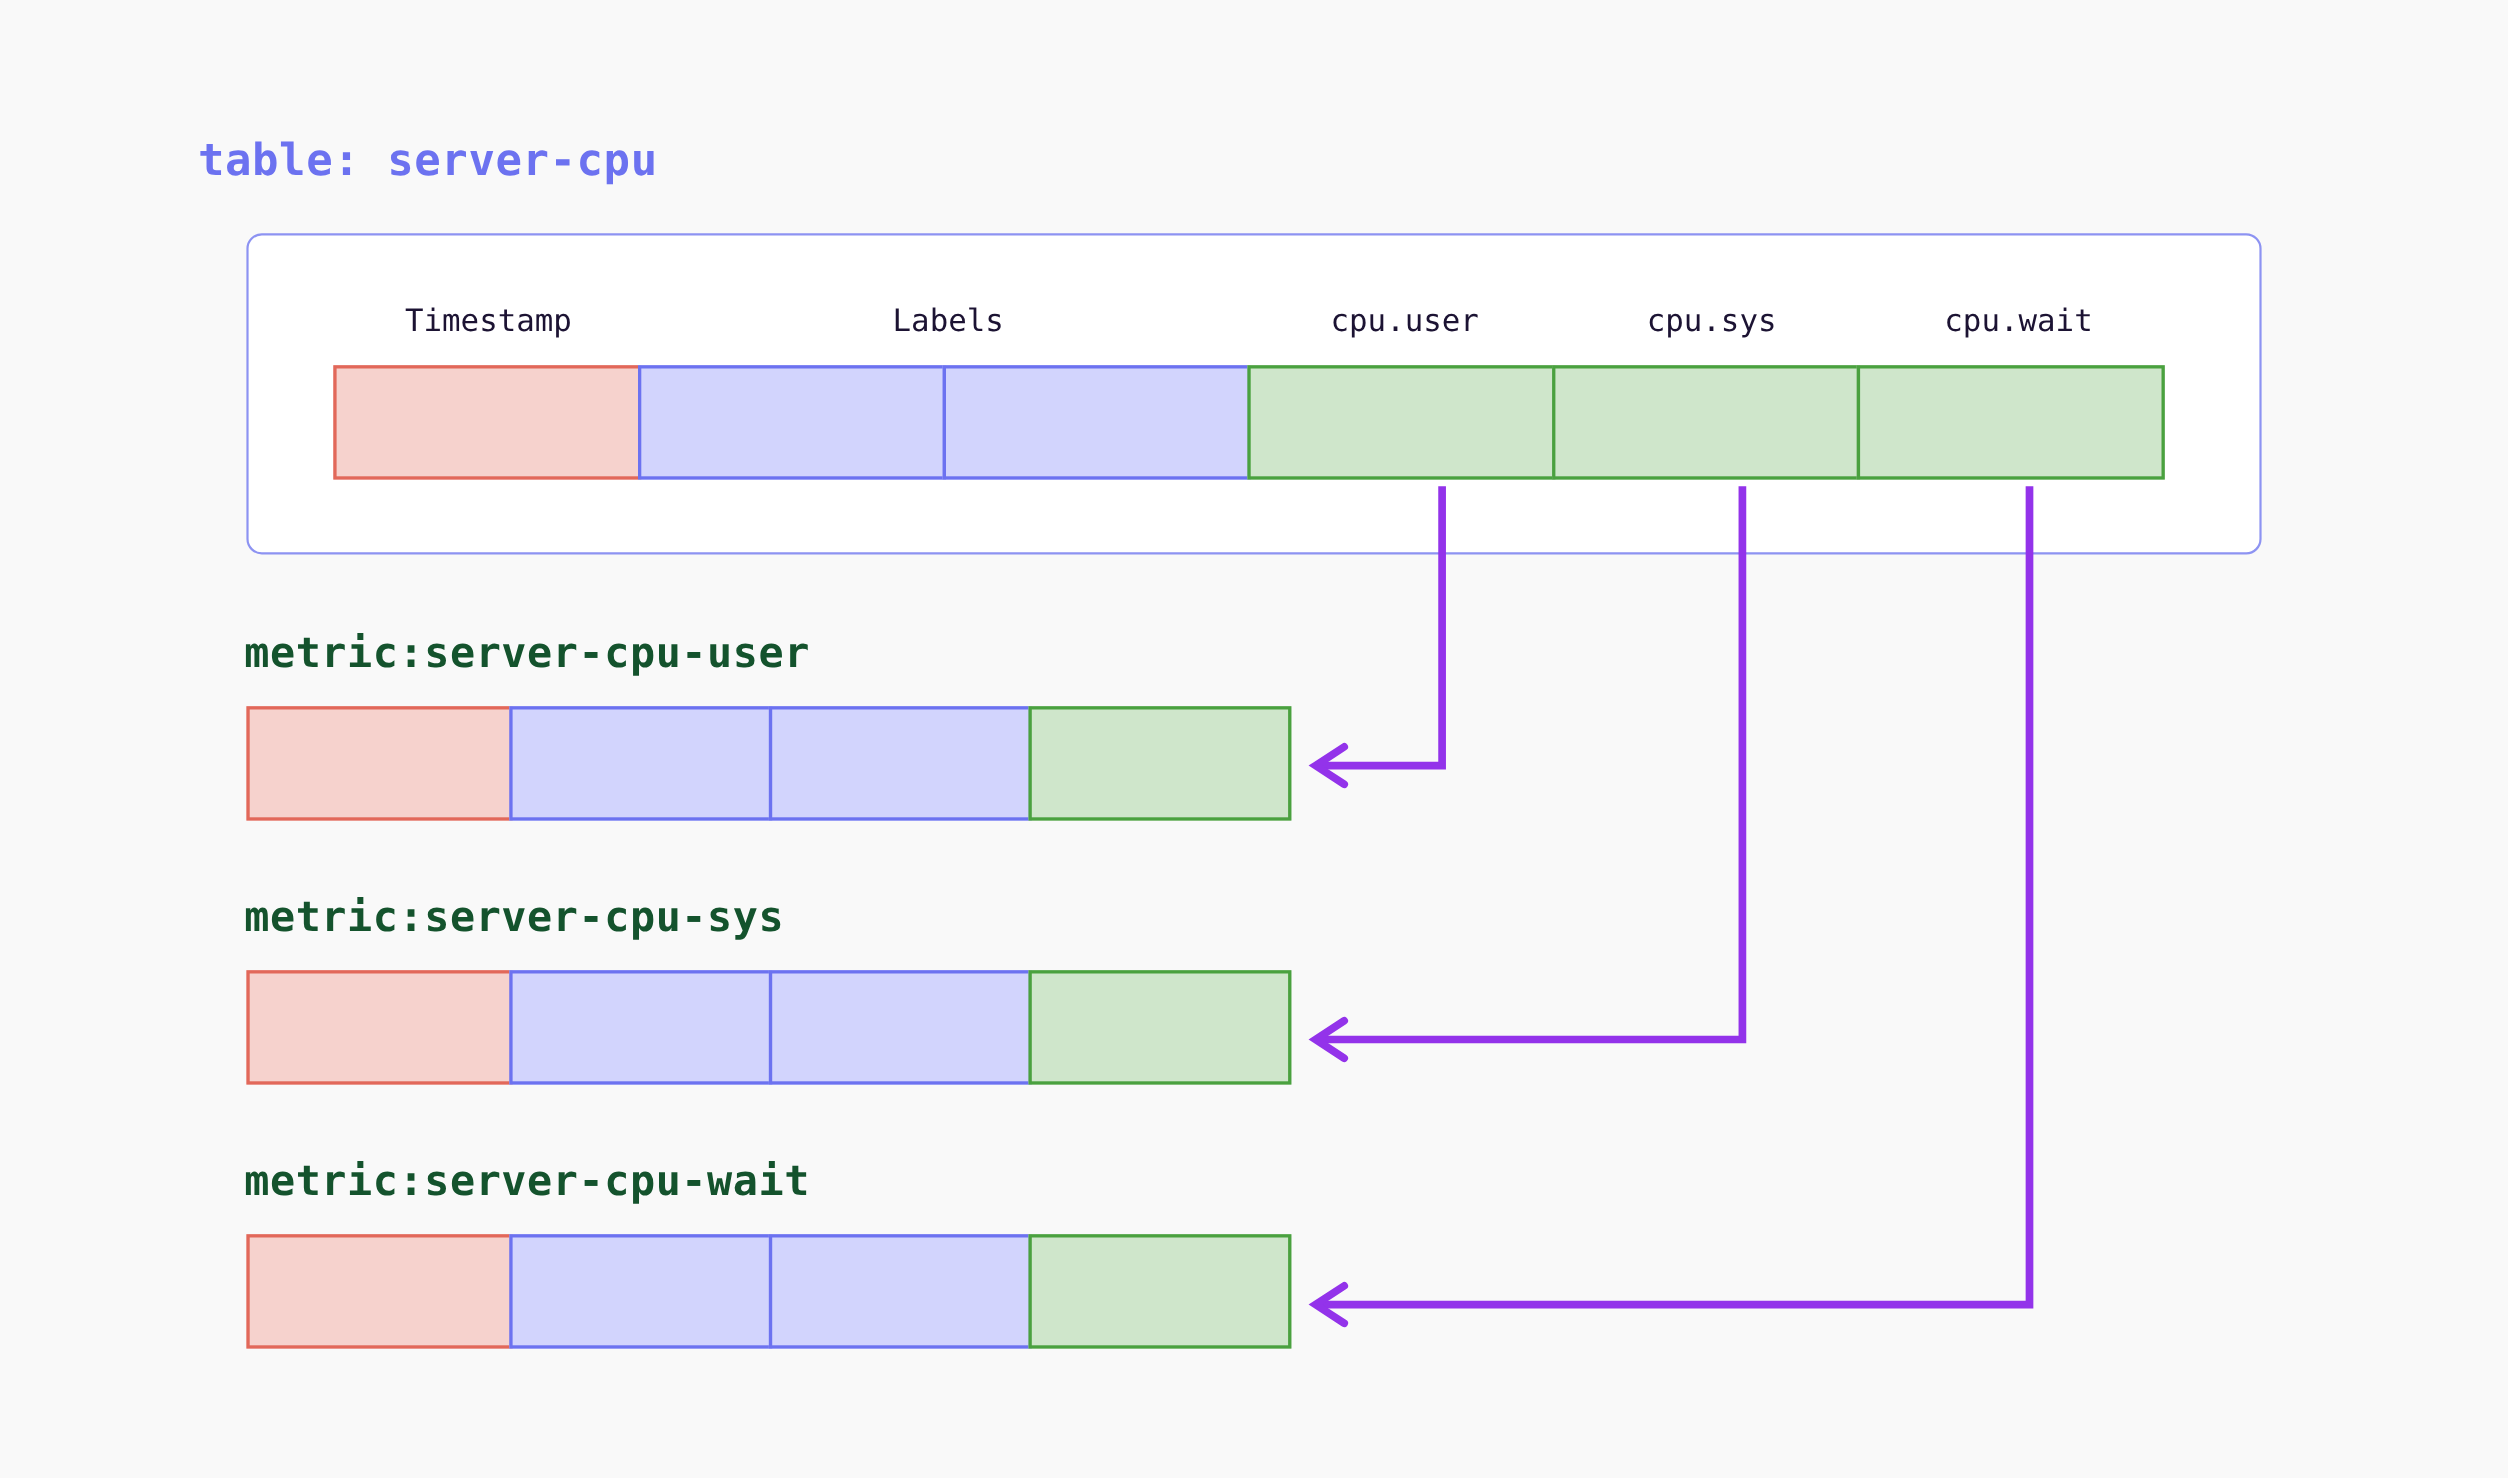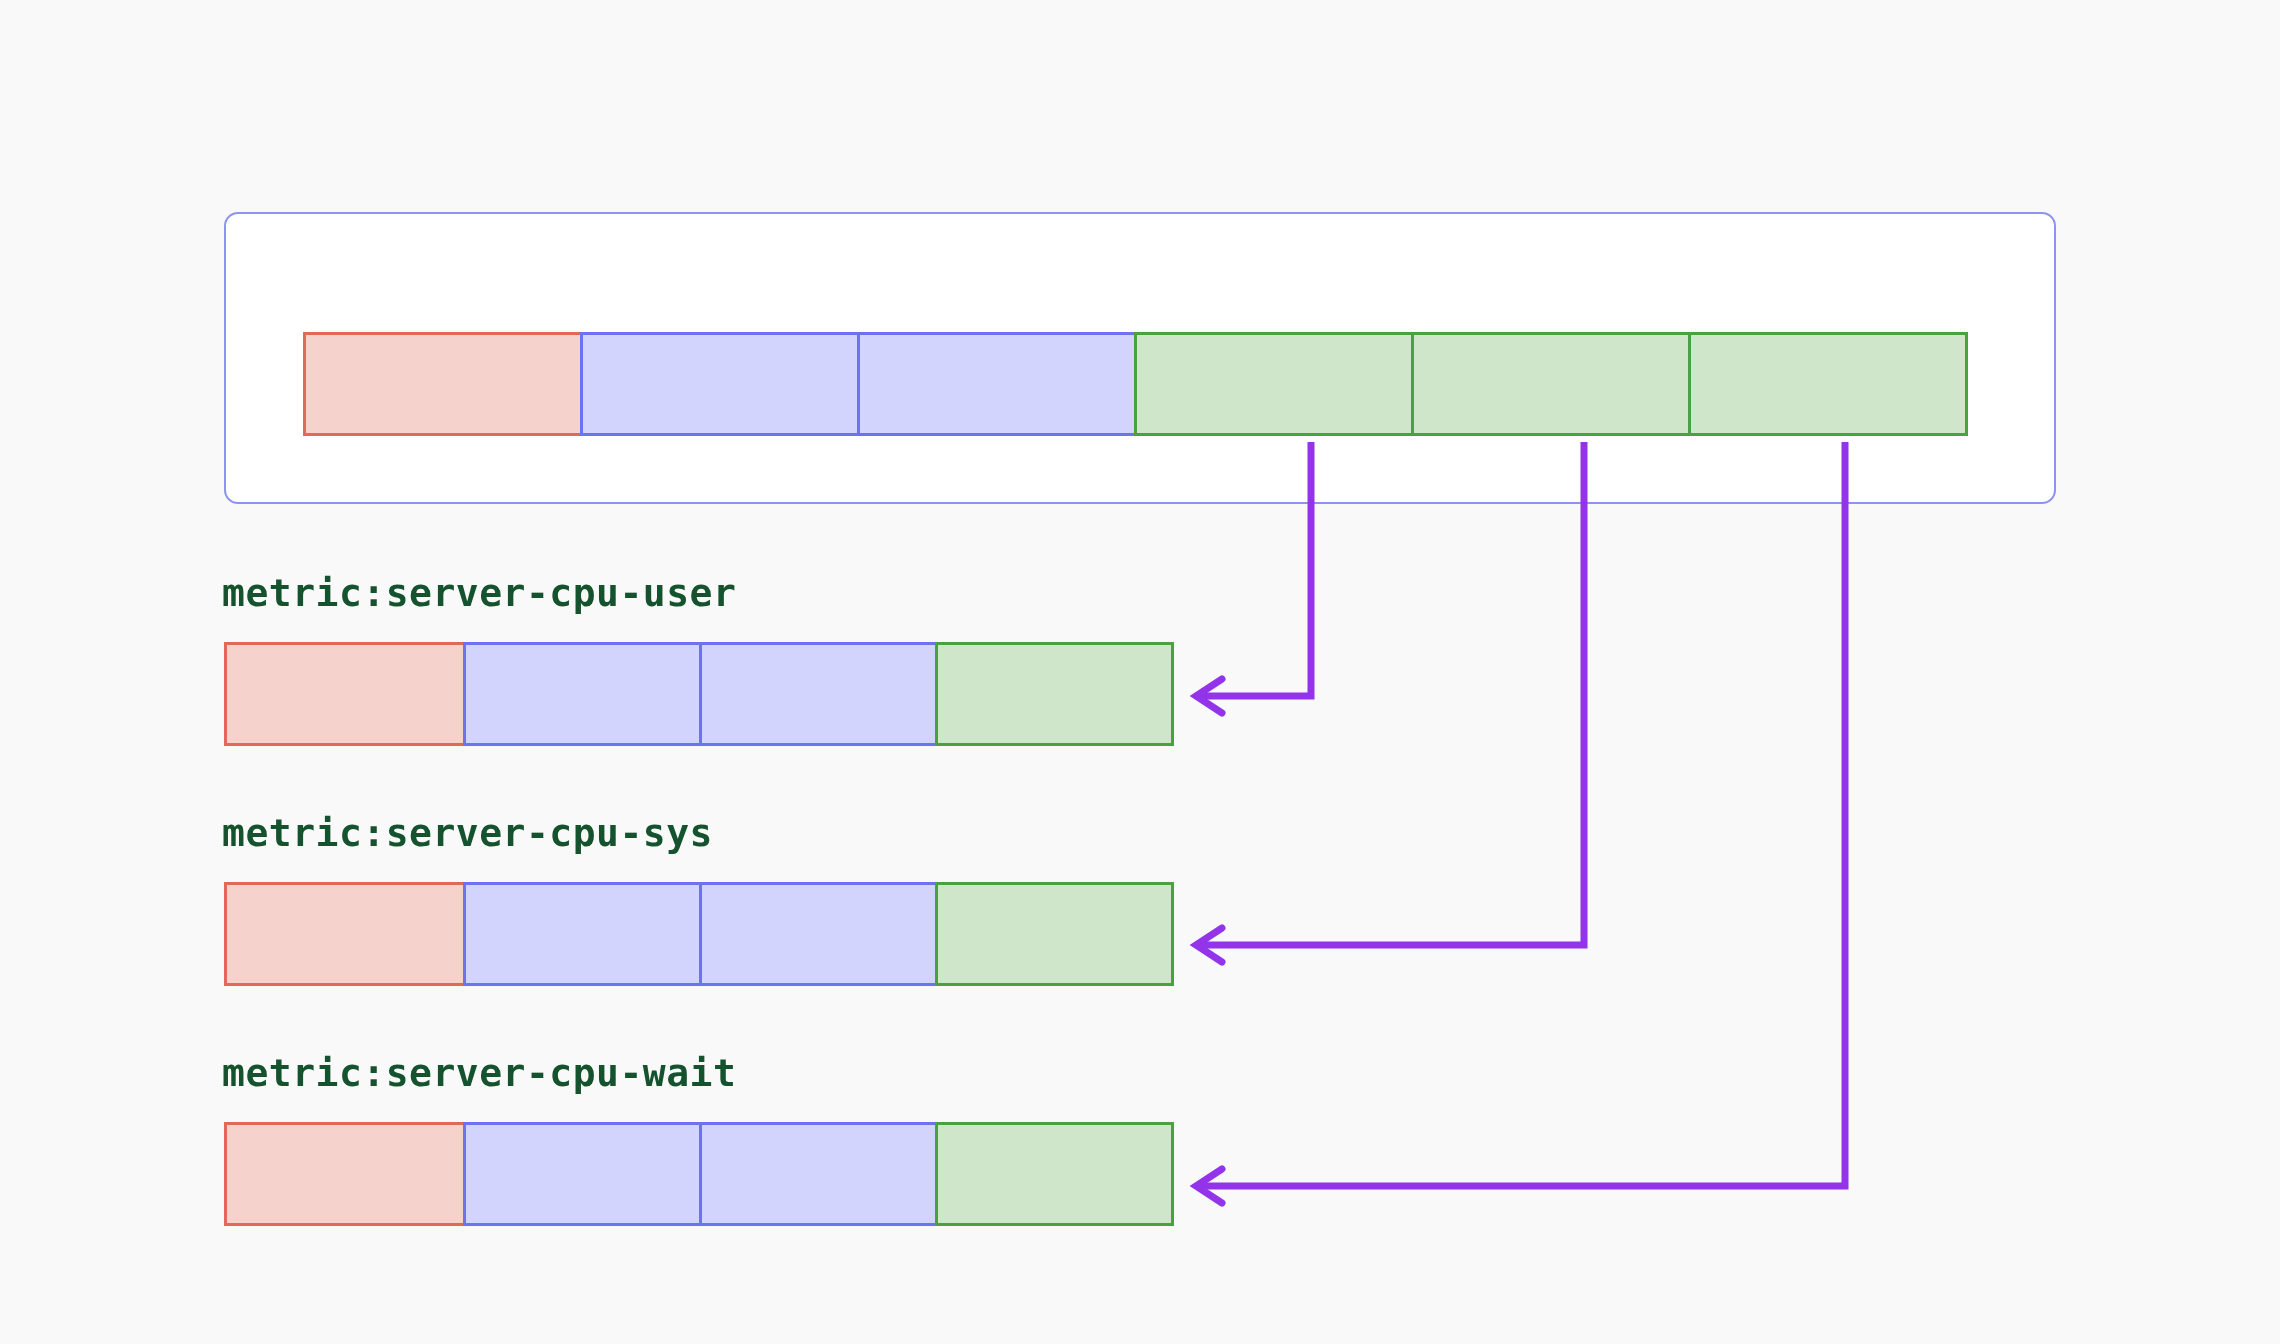--- a/index.html
+++ b/index.html
@@ -117,23 +117,31 @@
   .mcell:first-child { margin-left: 0; }
   .mcell.c-ts  { background: #f6d2cd; border-color: #e2685a; }
   .mcell.c-lab { background: #d2d4fd; border-color: #6c72f0; }
   .mcell.c-val { background: #cfe6cb; border-color: #4aa13f; }
 </style>
 </head>
 <body>
 
 <div id="diagram-root">
 
+  <div class="table-title">table: server-cpu</div>
 
   <div class="table-panel"></div>
 
+  <div class="table-headers" id="headers-host">
+      <div class="col-header" style="left: 220px;">Timestamp</div>
+      <div class="col-header" style="left: 638px;">Labels</div>
+      <div class="col-header" style="left: 1053px;">cpu.user</div>
+      <div class="col-header" style="left: 1332px;">cpu.sys</div>
+      <div class="col-header" style="left: 1611px;">cpu.wait</div>
+    </div>
 
   <div class="table-cells" id="table-cells-host">
       <div class="cell c-ts" style="width: 280px;"></div>
       <div class="cell c-lab" style="width: 280px;"></div>
       <div class="cell c-lab" style="width: 280px;"></div>
       <div class="cell c-val" style="width: 280px;"></div>
       <div class="cell c-val" style="width: 280px;"></div>
       <div class="cell c-val" style="width: 280px;"></div>
     </div>
 

